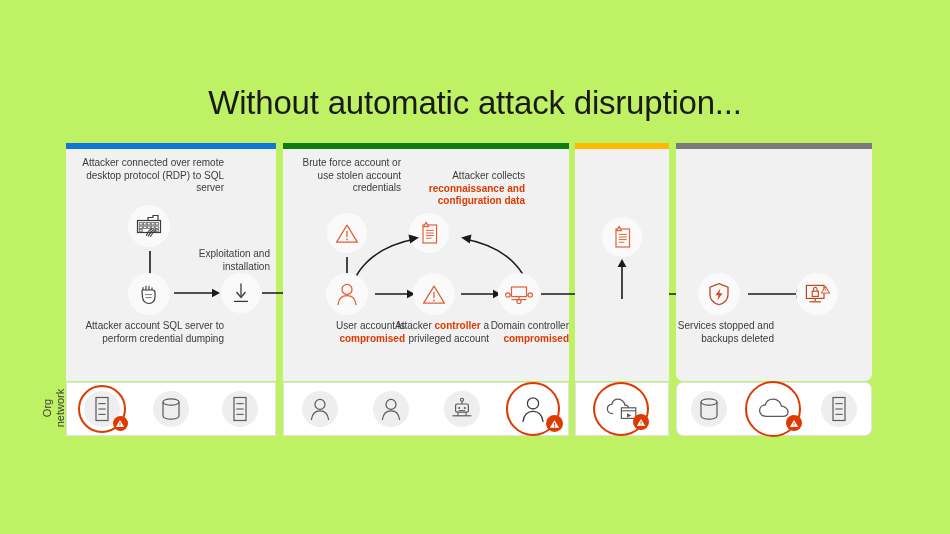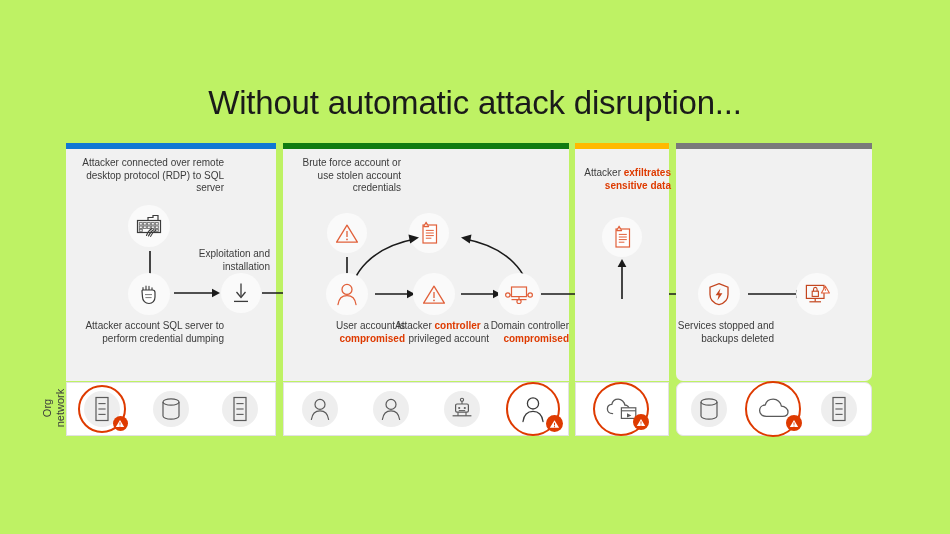--- a/index.html
+++ b/index.html
@@ -201,20 +201,21 @@
       <line x1="0" y1="6" x2="113" y2="6" stroke="#1a1a1a" stroke-width="1.6"></line>
       <path d="M111 1.7 L119 6 L111 10.3 Z" fill="#1a1a1a"></path>
     </svg>
   </div>
 
   <div class="panel col2">
     <div class="topbar" style="background:#107c10"></div>
 
     <div class="cap" style="left:10px; top:14px; width:108px;">Brute force account or use stolen account credentials</div>
 
+    <div class="cap" style="left:104px; top:27px; width:138px;">Attacker collects <b>reconnaissance and configuration data</b></div>
 
     <div class="chip w40" style="left:44px; top:70px;">
       <span>
         <svg width="24" height="21" viewBox="0 0 24 21">
           <path d="M12 2.2 L22.4 19.2 L1.6 19.2 Z" fill="none" stroke="#e1603a" stroke-width="1.3" stroke-linejoin="round"></path>
           <line x1="12" y1="8" x2="12" y2="14" stroke="#e1603a" stroke-width="1.3"></line>
           <circle cx="12" cy="16.4" r="0.85" fill="#e1603a"></circle>
         </svg>
       </span>
     </div>
@@ -302,21 +303,20 @@
 
     <svg class="arrowsvg" style="left:258px; top:145px;" width="160" height="12">
       <line x1="0" y1="6" x2="152" y2="6" stroke="#1a1a1a" stroke-width="1.6"></line>
       <path d="M150 1.7 L158 6 L150 10.3 Z" fill="#1a1a1a"></path>
     </svg>
   </div>
 
   <div class="panel col3">
     <div class="topbar" style="background:#ffb900"></div>
 
-    <div class="cap" style="left:-2px; top:24px; width:98px;">Attacker <b>exfiltrates sensitive data</b></div>
 
     <div class="chip w40" style="left:27px; top:74px;">
       <span>
         <svg width="22" height="24" viewBox="0 0 22 24">
           <rect x="5" y="4" width="13.5" height="18" fill="#fff" stroke="#e1603a" stroke-width="1.2"></rect>
           <g stroke="#e1603a" stroke-width="1">
             <line x1="7.8" y1="9.4" x2="15.8" y2="9.4"></line>
             <line x1="7.8" y1="12" x2="15.8" y2="12"></line>
             <line x1="7.8" y1="14.6" x2="15.8" y2="14.6"></line>
             <line x1="7.8" y1="17.2" x2="13.4" y2="17.2"></line>

